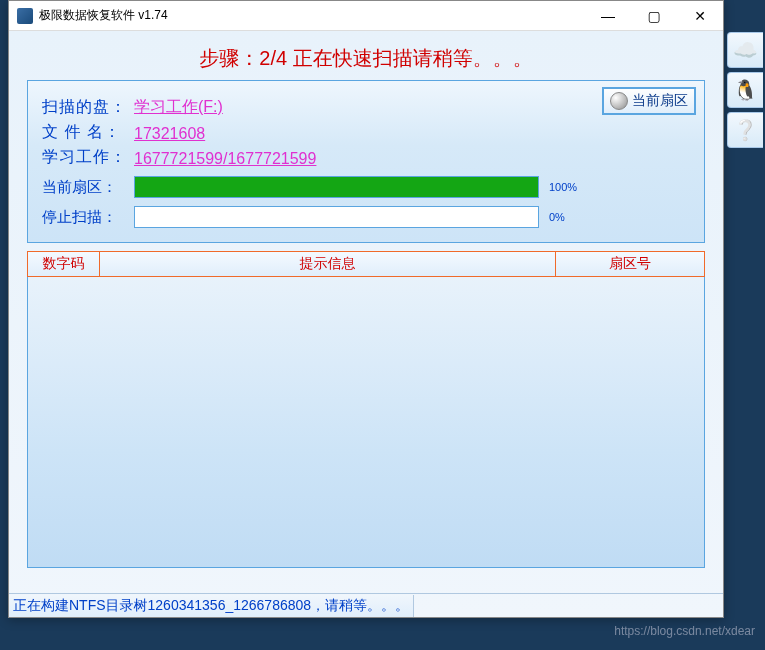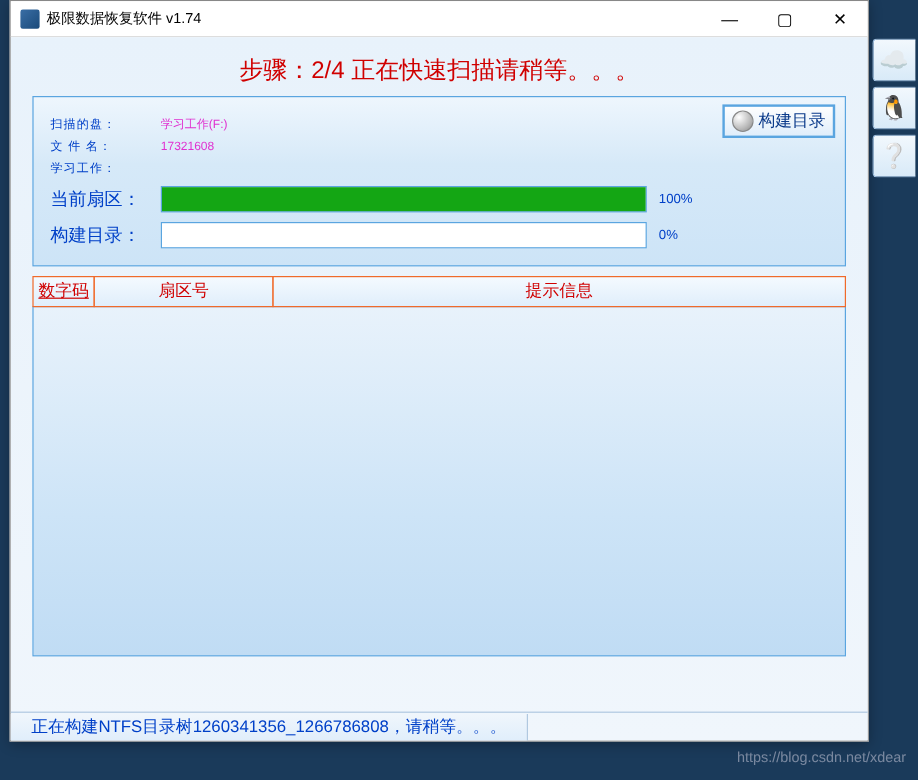--- a/index.html
+++ b/index.html
@@ -79,30 +79,30 @@
     }
     .stop-icon {
       width: 18px; height: 18px;
       border-radius: 50%;
       background: radial-gradient(circle at 30% 30%,#fff,#bbb 60%,#888);
       border: 1px solid #888;
       position: relative;
     }
     .info-row {
       display: flex;
-      align-items: center;
+      align-items: flex-end;
       margin: 4px 0;
-      font-size: 10px;
+      font-size: 16px;
     }
     .info-label {
       color: #0040c8;
       width: 92px;
       letter-spacing: 1px;
     }
-    .info-value { color: #e030d0; }
+    .info-value { color: #e030d0; text-decoration: underline; }
     .progress-row {
       display: flex;
       align-items: center;
       margin: 8px 0 4px 0;
       font-size: 15px;
     }
     .progress-label {
       color: #0040c8;
       width: 92px;
     }
@@ -134,42 +134,42 @@
       border: 1px solid #f06a2a;
       background: linear-gradient(to bottom,#f4faff,#e0eefb);
       color: #d00000;
       font-size: 14px;
       display: flex;
       align-items: center;
       justify-content: center;
       margin-left: -1px;
     }
     .th:first-child{margin-left:0;}
-    .th.c1 { width: 52px; text-decoration: underline; }
+    .th.c1 { width: 73px; }
     .th.c2 { width: 150px; }
     .th.c3 { flex: 1; }
     .table-body {
       height: 292px;
       border: 1px solid #5aa5e0;
       margin-top: -1px;
       background: linear-gradient(to bottom,#e8f2fb,#cde4f7 60%,#c0dcf4);
     }
     .statusbar {
       position: absolute;
       bottom: 0; left: 0;
       height: 24px;
       display: flex;
       align-items: center;
       font-size: 14px;
       border-top: 1px solid #b0c8e0;
       width: 100%;
     }
     .status-text {
       color: #0040c8;
-      padding: 2px 17px;
+      padding: 2px 4px;
       border-right: 1px solid #b0c8e0;
       background: linear-gradient(to bottom,#f0f6fc,#e0eefb);
     }
     .sidebar-dock {
       position: absolute;
       right: 0; top: 32px;
       width: 38px;
       display: flex;
       flex-direction: column;
       gap: 4px;
@@ -207,57 +207,58 @@
       <div class="win-btn close">✕</div>
     </div>
   </div>
 
   <div class="client">
     <div class="step-banner">步骤：2/4 正在快速扫描请稍等。。。</div>
 
     <div class="panel">
       <div class="stop-btn">
         <span class="stop-icon"></span>
-        <span>构建目录</span>
+        <span>当前扇区</span>
       </div>
 
       <div class="info-row">
         <span class="info-label">扫描的盘：</span>
         <span class="info-value">学习工作(F:)</span>
       </div>
       <div class="info-row">
         <span class="info-label">文 件 名：</span>
         <span class="info-value">17321608</span>
       </div>
       <div class="info-row">
         <span class="info-label">学习工作：</span>
+        <span class="info-value">1677721599/1677721599</span>
       </div>
 
       <div class="progress-row">
         <span class="progress-label">当前扇区：</span>
         <div class="progress-bar">
           <div class="progress-fill" id="scan-fill" style="width: 100%;"></div>
         </div>
         <span class="progress-pct">100%</span>
       </div>
 
       <div class="progress-row">
-        <span class="progress-label">构建目录：</span>
+        <span class="progress-label">停止扫描：</span>
         <div class="progress-bar">
           <div class="progress-fill" id="build-fill" style="width:0%"></div>
         </div>
         <span class="progress-pct">0%</span>
       </div>
     </div>
 
     <div class="table-area">
       <div class="table-header">
         <div class="th c1">数字码</div>
+        <div class="th c3">提示信息</div>
         <div class="th c2">扇区号</div>
-        <div class="th c3">提示信息</div>
       </div>
       <div class="table-body"></div>
     </div>
 
     <div class="statusbar">
       <span class="status-text">正在构建NTFS目录树1260341356_1266786808，请稍等。。。</span>
     </div>
   </div>
 </div>
 

